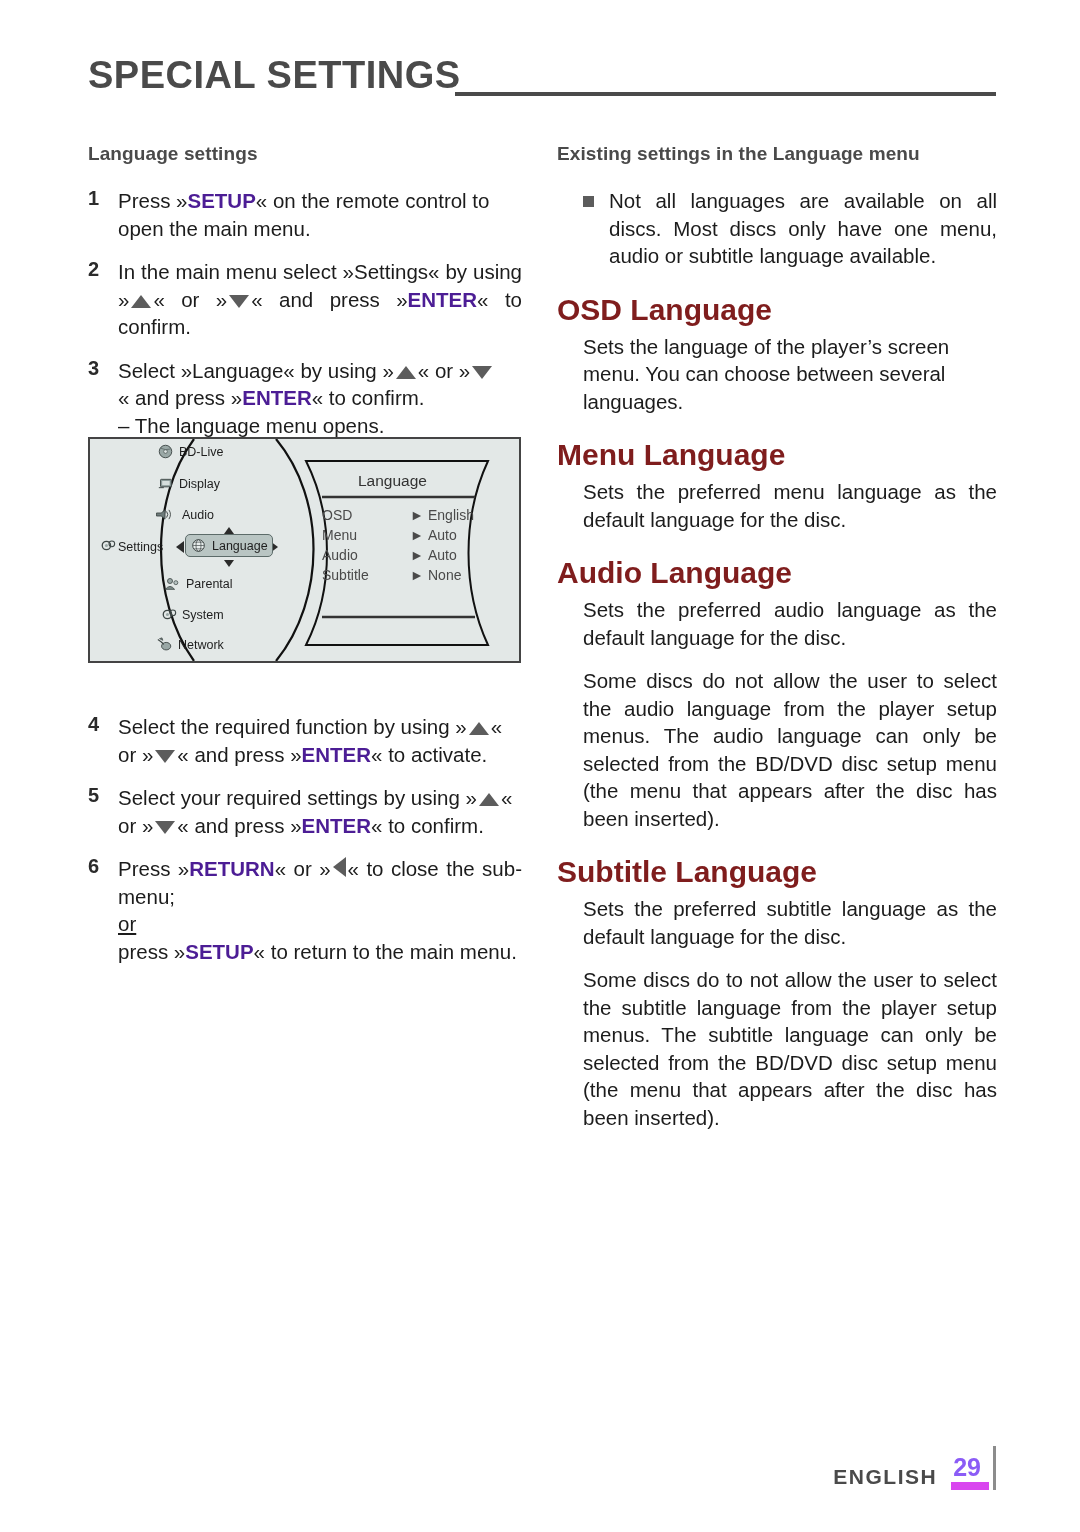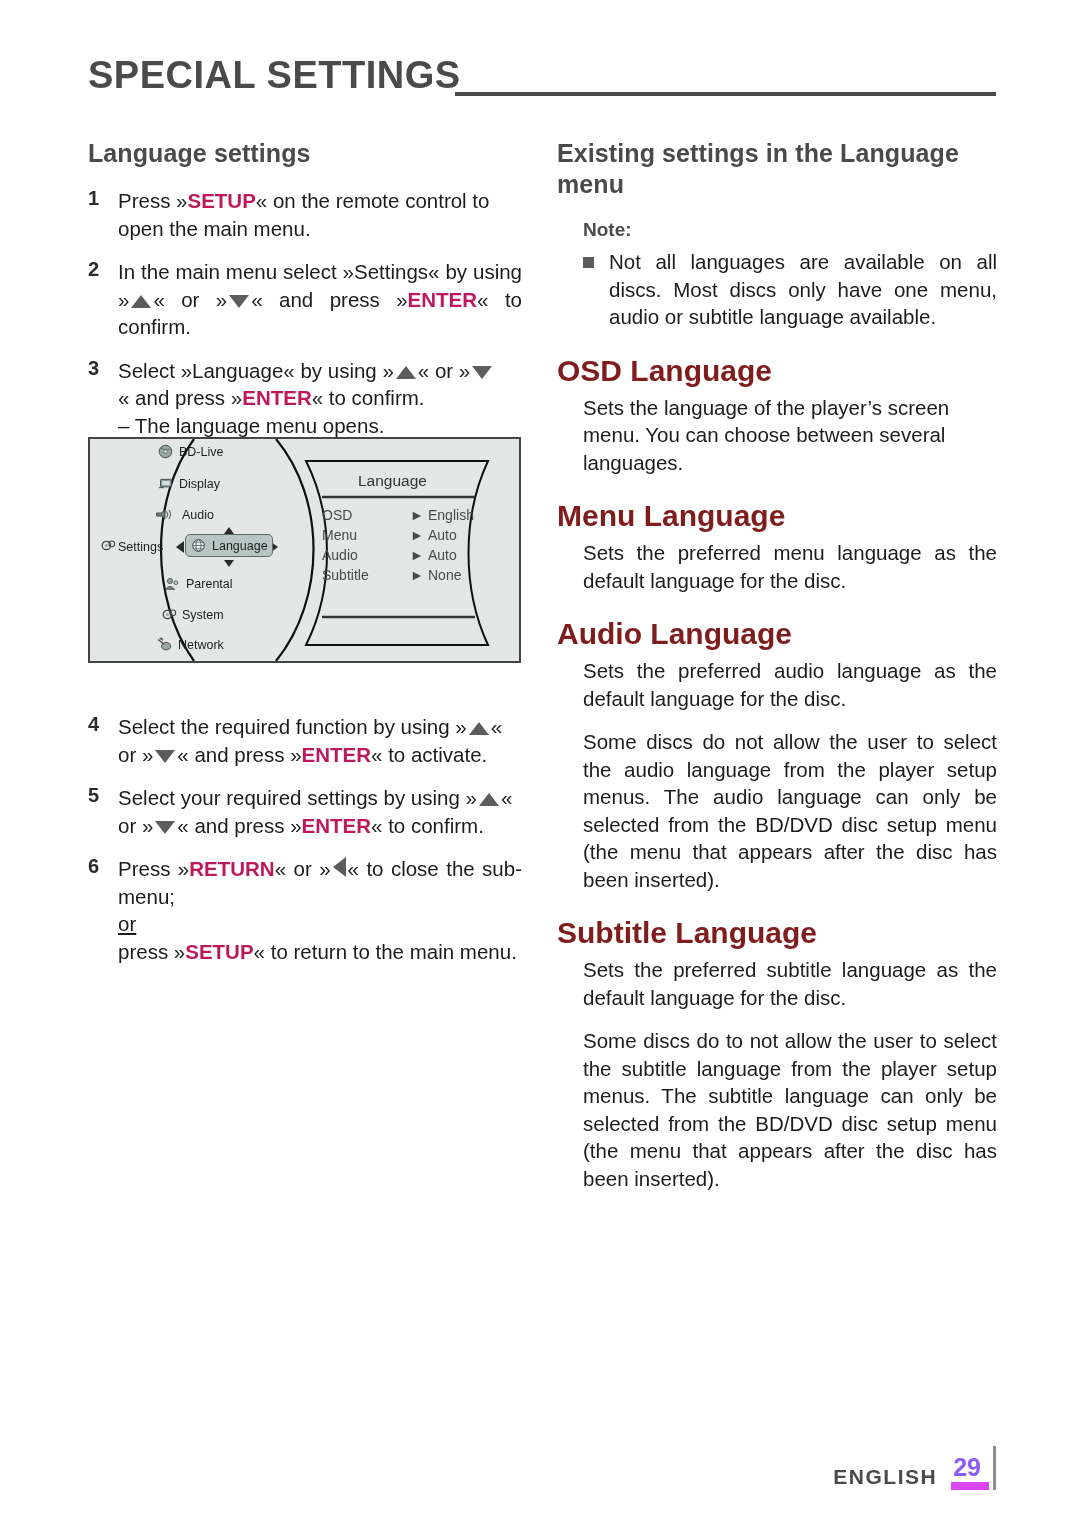--- a/index.html
+++ b/index.html
@@ -23,21 +23,21 @@
   .hdr-rule{
     position:absolute;left:367px;right:0;top:40px;height:0;
     border-top:4px solid #4a4a4a;
   }
 
   
   .col-left{position:absolute;left:88px;top:138px;width:434px;}
   .col-right{position:absolute;left:557px;top:138px;width:440px;}
 
   h2.sec{
-    font-size:25px;font-weight:bold;color:#4a4a4a;
+    font-size:19px;font-weight:bold;color:#4a4a4a;
     margin:0 0 18px 0;line-height:31px;letter-spacing:.1px;
   }
   h3.sub{
     font-size:30px;font-weight:bold;color:#7f1d1d;
     margin:26px 0 10px 0;line-height:27px;
   }
   h4.note-h{
     font-size:19px;font-weight:bold;color:#4a4a4a;
     margin:0 0 6px 0;line-height:24px;
   }
@@ -48,21 +48,21 @@
     position:absolute;left:0;top:0;width:22px;
     font-size:20px;font-weight:bold;color:#2b2b2b;text-align:left;
   }
   .step p{
     margin:0;font-size:20.5px;line-height:27.5px;color:#1c1c1c;
     text-align:justify;
   }
   .step p.nojust{text-align:left;}
   .sub-dash{margin:0;font-size:20.5px;line-height:27.5px;color:#1c1c1c;text-align:left;}
 
-  b.kw{color:#be185d;font-weight:bold;}
+  b.kw{color:#4c1d95;font-weight:bold;}
   .u{text-decoration:underline;}
 
   
   .glyph{display:inline-block;vertical-align:-1px;}
   .tri-up{
     width:0;height:0;border-left:10px solid transparent;border-right:10px solid transparent;
     border-bottom:13px solid #5c5c5c;margin:0 2px;
   }
   .tri-down{
     width:0;height:0;border-left:10px solid transparent;border-right:10px solid transparent;
@@ -262,21 +262,20 @@
     <span class="menu-lbl" style="left:338px;top:88px;">Auto</span>
     <span class="menu-lbl" style="left:338px;top:108px;">Auto</span>
     <span class="menu-lbl" style="left:338px;top:128px;">None</span>
   </div>
 
   <div class="col-right">
 
     <h2 class="sec">Existing settings in the Language menu</h2>
 
     <div class="note">
-      <h4 class="note-h">Note:</h4>
       <div class="note-item">
         <span class="sq"></span>
         <p>Not all languages are available on all discs. Most discs only have one menu, audio or subtitle language available.</p>
       </div>
     </div>
 
     <h3 class="sub">OSD Language</h3>
     <p class="body l">Sets the language of the player’s screen menu. You can choose between several languages.</p>
 
     <h3 class="sub">Menu Language</h3>

